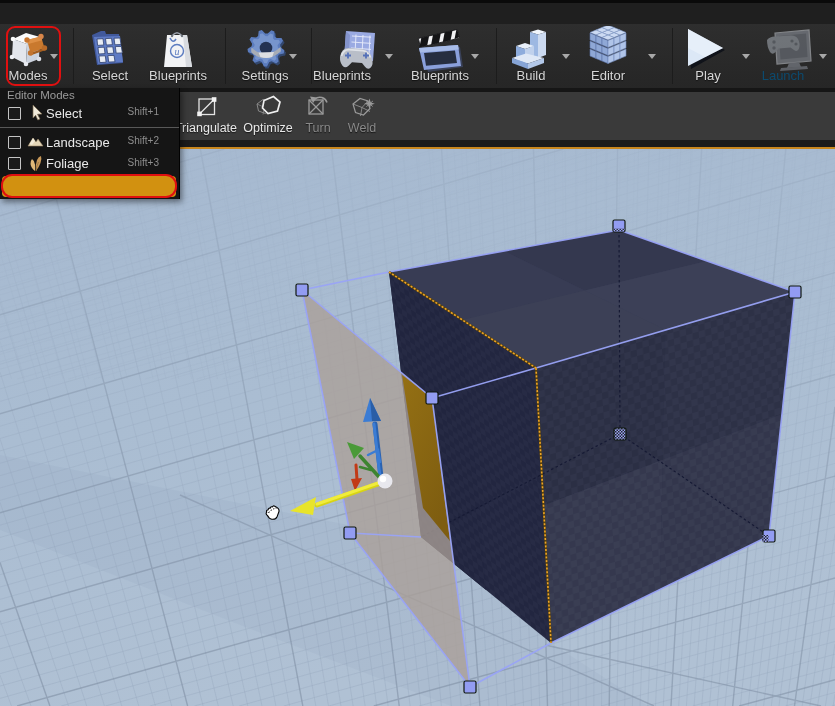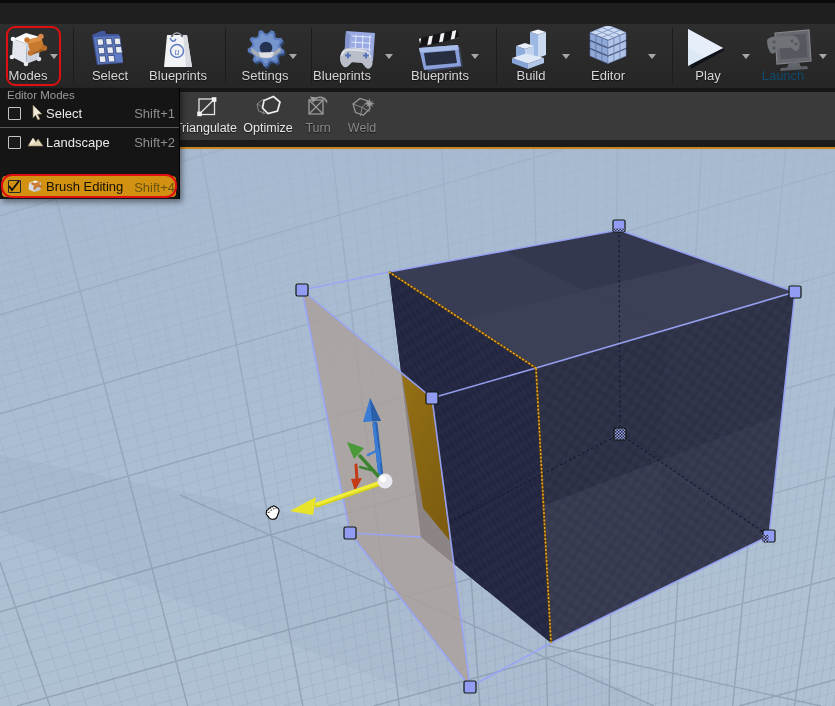--- a/index.html
+++ b/index.html
@@ -19,21 +19,21 @@
   .t2label{position:absolute;top:121px;width:80px;text-align:center;font-size:12.5px;
      color:#e8e8e8;text-shadow:0 1px 1px #161616}
   .t2label.dim{color:#8a8a8a}
   #menu{left:0;top:88px;width:179px;height:111px;background:#151515;
      border-right:1px solid #020202;box-shadow:2px 3px 6px rgba(0,0,0,0.45);z-index:5}
   .mhead{position:absolute;left:7px;top:1px;font-size:11.5px;color:#9a9a9a}
   .mrow{position:absolute;left:0;width:179px;height:22px}
   .mcb{position:absolute;left:8px;top:4.5px;width:11px;height:11px;border:1.2px solid #c4c4c4;
      background:#1a1a1a;border-radius:1px}
   .mlabel{position:absolute;left:46px;top:3.5px;font-size:13px;color:#e9e9e9}
-  .mshort{position:absolute;right:4px;top:4px;font-size:13px;color:#8e8e8e}
+  .mshort{position:absolute;right:20px;top:4px;font-size:10px;color:#8e8e8e}
   .msep{position:absolute;left:0;top:38.5px;width:179px;height:1px;background:#585858}
   .micon{position:absolute;left:26px;top:2px;width:17px;height:17px}
   #amber{position:absolute;left:2px;top:87.5px;width:174px;height:21.5px;background:#d29110;
      border-radius:4px}
   #redring{position:absolute;left:0.5px;top:85.5px;width:172.5px;height:20.5px;
      border:2.5px solid #e01010;border-radius:11px}
   #modesring{left:6px;top:26px;width:51px;height:56px;border:2.5px solid #e01010;border-radius:9px;z-index:6}
 </style></head><body>
 <div id="strip1" class="abs"></div>
 <div id="strip2" class="abs"></div>
@@ -357,32 +357,24 @@
     <div class="msep"></div>
     <div class="mrow" style="top:43px">
       <div class="mcb"></div>
       <svg class="micon" viewBox="0 0 17 17" style="left:27px">
         <path d="M1 13 L6 5 L9 9 L11 6 L16 13 Z" fill="#e4d6b8" stroke="#9a8868" stroke-width="0.6"></path>
         <path d="M6 5 L8 8 L5 12 L2.5 11 Z" fill="#f2ead8"></path>
       </svg>
       <div class="mlabel">Landscape</div>
       <div class="mshort">Shift+2</div>
     </div>
+    <div class="mrow" style="top:64.5px">
+      <div class="mcb"></div>
+      <svg class="micon" viewBox="0 0 17 17" style="left:28px">
+        <path d="M8 16 q-1 -6 1 -11 q1.5 -3.5 4 -4 q1 3 -0.5 7 q-1.5 4 -4.5 8" fill="#c89858"></path>
+        <path d="M7 16 q-4 -3 -4.5 -7 q-0.3 -3 1.5 -5 q2.5 1.5 3 5.5 q0.4 3.5 0 6.5" fill="#e0b878"></path>
+        <path d="M8 16 q0.5 -5 2.5 -9" stroke="#8a6a38" stroke-width="0.7" fill="none"></path>
+      </svg>
+      <div class="mlabel">Foliage</div>
+      <div class="mshort">Shift+3</div>
+    </div>
     <div id="amber"></div>
-    <div class="mrow" style="top:87.5px">
-      <div class="mcb" style="background:#d29110;border-color:#2a2a2a"></div>
-      <svg class="abs" style="left:6px;top:2px" width="16" height="16" viewBox="0 0 16 16">
-        <path d="M3 8 l3 4 l7 -9" stroke="#111" stroke-width="1.8" fill="none"></path>
-      </svg>
-      <svg class="micon" viewBox="0 0 17 17" style="left:27px">
-        <polygon points="2,5 8,2.5 14,4.5 8,7" fill="#f0f1f4"></polygon>
-        <polygon points="2,5 8,7 7.6,14 1.6,11.5" fill="#d8dbe2"></polygon>
-        <polygon points="8,7 14,4.5 13.6,12 7.6,14" fill="#c2c7d2"></polygon>
-        <polygon points="5.5,5.5 12,4 13.5,8.5 7.5,10.5" fill="#cd7d33"></polygon>
-        <circle cx="5.5" cy="5.5" r="1.2" fill="#c07028"></circle>
-        <circle cx="12" cy="4" r="1.2" fill="#d8864a"></circle>
-        <circle cx="13.5" cy="8.5" r="1.2" fill="#b86a28"></circle>
-        <circle cx="7.5" cy="10.5" r="1.2" fill="#c27430"></circle>
-      </svg>
-      <div class="mlabel" style="color:#131007">Brush Editing</div>
-      <div class="mshort" style="color:#6b5410">Shift+4</div>
-    </div>
     <div id="redring"></div>
   </div>
 </body></html>

